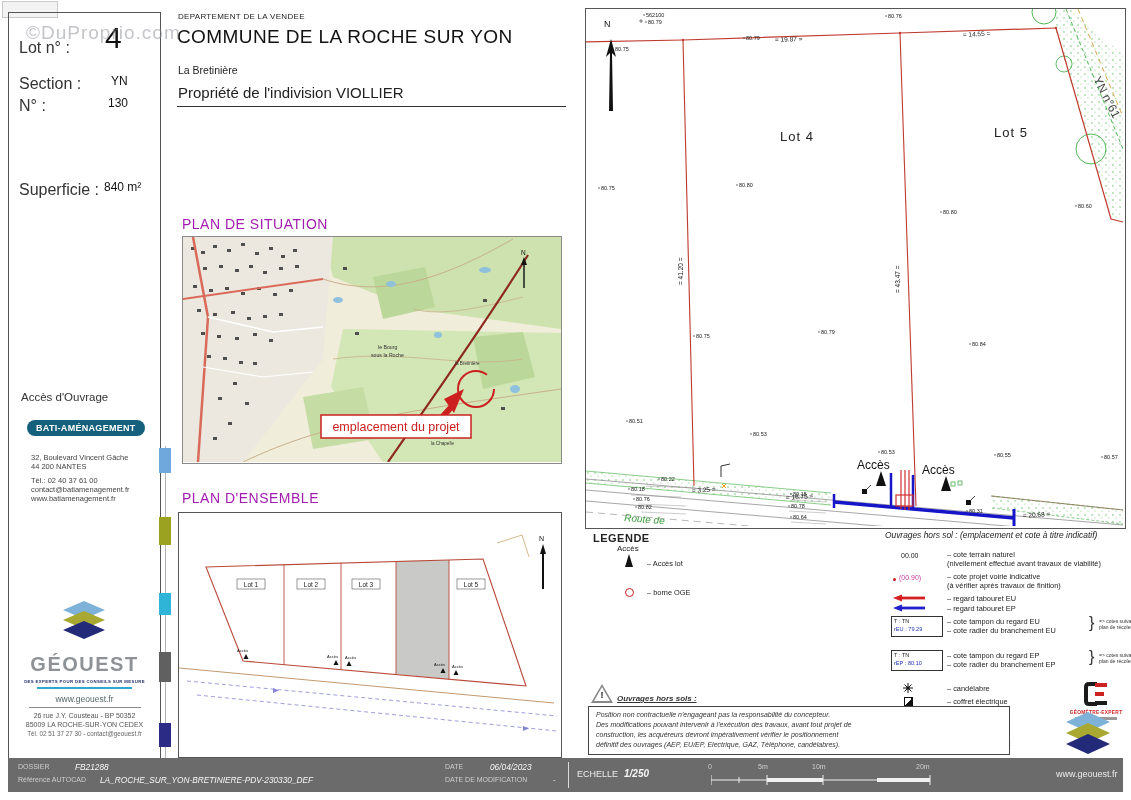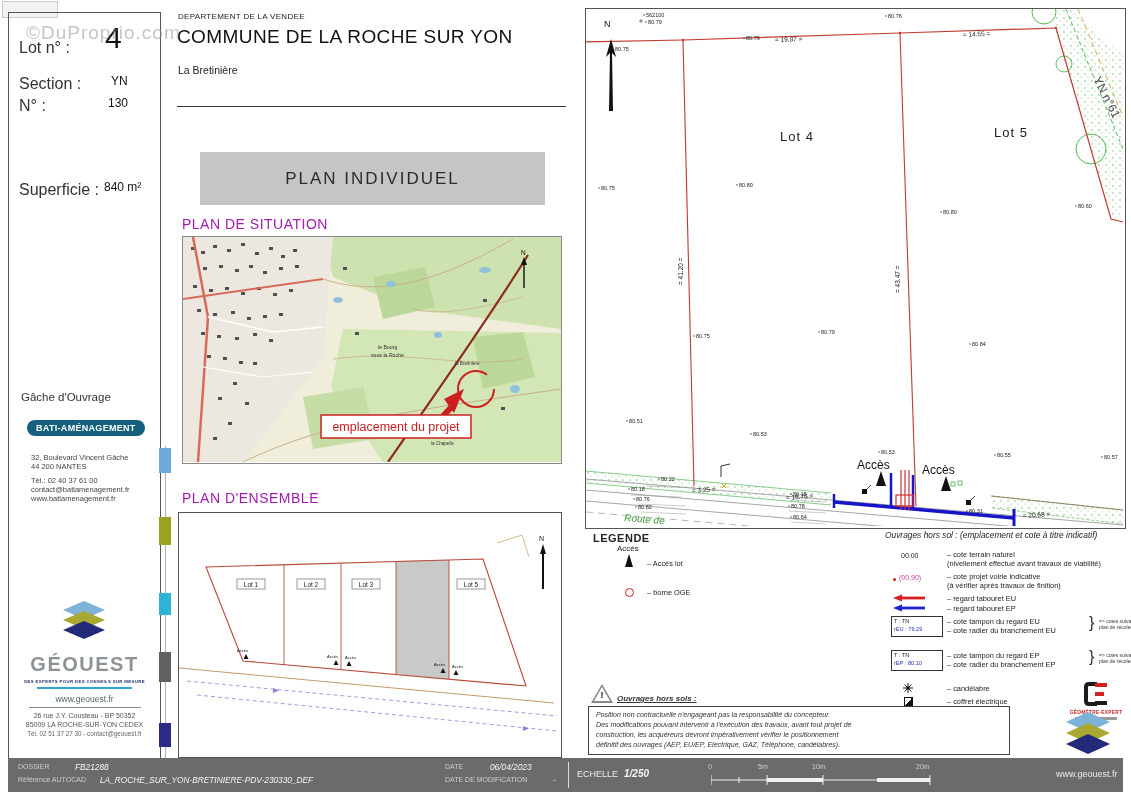--- a/index.html
+++ b/index.html
@@ -52,21 +52,21 @@
   <div class="abs sidebar">
     <div class="abs lotlbl" style="left:10px;top:26px">Lot n° :</div>
     <div class="abs" style="left:96px;top:8px;font-size:30px;color:#111">4</div>
     <div class="abs lotlbl" style="left:10px;top:62px">Section :</div>
     <div class="abs lotval" style="left:102px;top:61px">YN</div>
     <div class="abs lotlbl" style="left:10px;top:84px">N°        :</div>
     <div class="abs lotval" style="left:99px;top:83px">130</div>
     <div class="abs lotlbl" style="left:10px;top:168px">Superficie :</div>
     <div class="abs lotval" style="left:95px;top:167px">840 m²</div>
 
-    <div class="abs" style="left:12px;top:378px;font-size:11.5px;color:#333">Gâche d'Ouvrage</div>
+    <div class="abs" style="left:12px;top:378px;font-size:11.5px;color:#333">Accès d'Ouvrage</div>
     <div class="abs" style="left:18px;top:404px">
       <span class="badge">BATI-AMÉNAGEMENT</span>
     </div>
     <div class="abs tinyaddr" style="left:22px;top:440px">32, Boulevard Vincent Gâche</div>
     <div class="abs tinyaddr" style="left:22px;top:449px">44 200 NANTES</div>
     <div class="abs tinyaddr" style="left:22px;top:463px">Tél.: 02 40 37 61 00</div>
     <div class="abs tinyaddr" style="left:22px;top:472px">contact@batiamenagement.fr</div>
     <div class="abs tinyaddr" style="left:22px;top:481px">www.batiamenagement.fr</div>
 
     <svg class="abs" style="left:52px;top:588px" width="46" height="42" viewBox="0 0 46 42">
@@ -89,23 +89,23 @@
     <div class="abs" style="left:0;top:2px;width:12px;height:25px;background:#6fa8dc"></div>
     <div class="abs" style="left:0;top:71px;width:12px;height:28px;background:#9aa21f"></div>
     <div class="abs" style="left:0;top:147px;width:12px;height:22px;background:#2fb3d6"></div>
     <div class="abs" style="left:0;top:206px;width:12px;height:30px;background:#606060"></div>
     <div class="abs" style="left:0;top:277px;width:12px;height:24px;background:#2b2b85"></div>
   </div>
 
   <div class="abs h-dept" style="left:178px;top:12px">DEPARTEMENT DE LA VENDEE</div>
   <div class="abs h-commune nw" style="left:177px;top:26px">COMMUNE DE LA ROCHE SUR YON</div>
   <div class="abs h-place" style="left:178px;top:64px">La Bretinière</div>
+  <div class="abs h-owner nw" style="left:178px;top:84px">Propriété de l'indivision VIOLLIER</div>
   <div class="abs" style="left:177px;top:106px;width:389px;height:0;border-top:1.5px solid #333"></div>
 
-  <div class="abs banner" style="left:200px;top:152px;width:345px;height:53px">PLAN INDIVIDUEL</div>
 
   <div class="abs sect-title" style="left:182px;top:216px">PLAN DE SITUATION</div>
 
   <div class="abs" style="left:182px;top:236px;width:378px;height:226px;border:1px solid #8a8a8a;overflow:hidden">
     <svg width="378" height="225" viewBox="0 0 378 225">
       <rect x="0" y="0" width="378" height="225" fill="#f0edda"></rect>
       <polygon points="140,0 378,0 378,92 230,72 150,40" fill="#cde2ae"></polygon>
       <polygon points="160,92 378,96 378,225 200,225 148,150" fill="#d3e6b6"></polygon>
       <polygon points="190,40 242,30 252,70 200,82" fill="#bcd79a"></polygon>
       <polygon points="290,100 340,95 352,140 300,152" fill="#bcd79a"></polygon>

